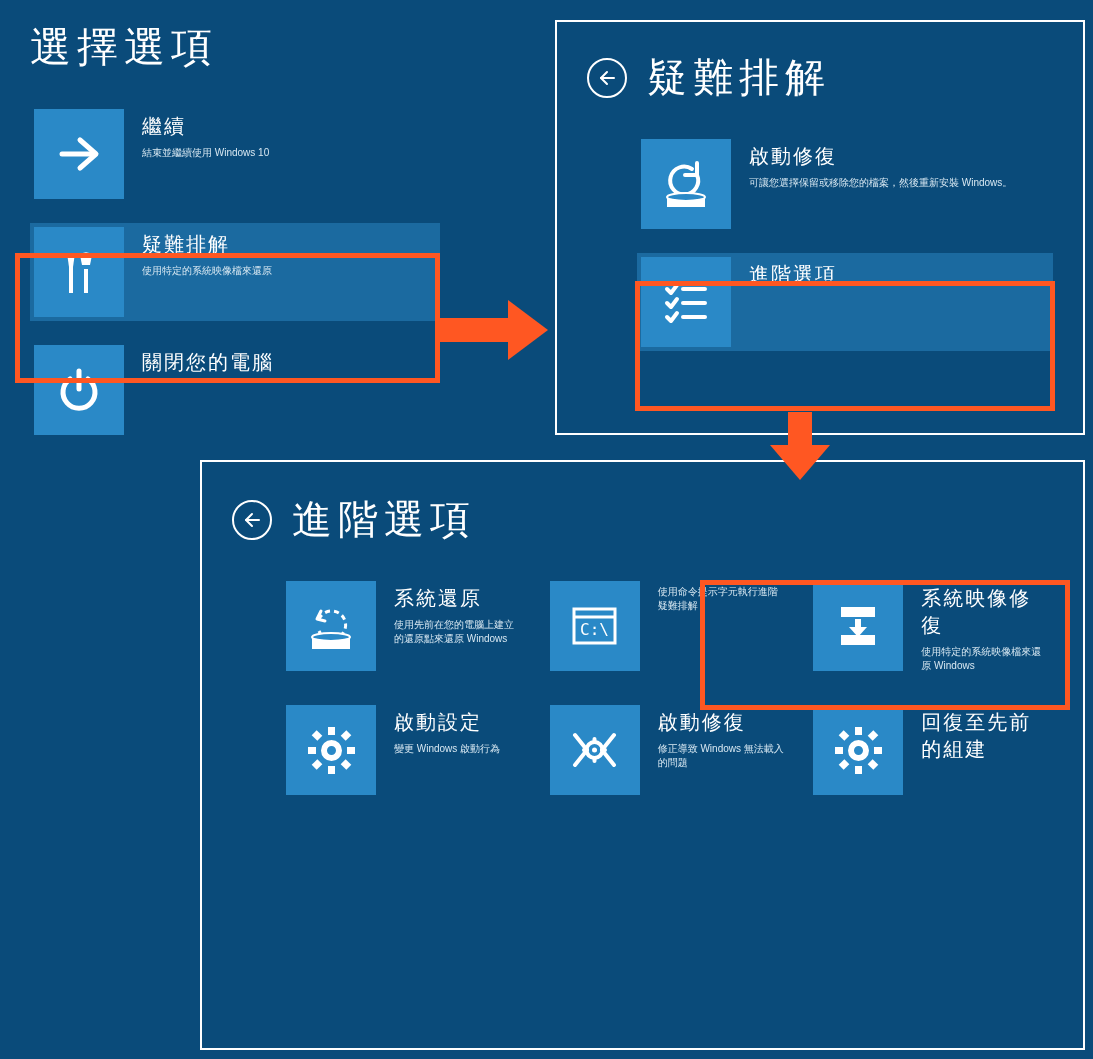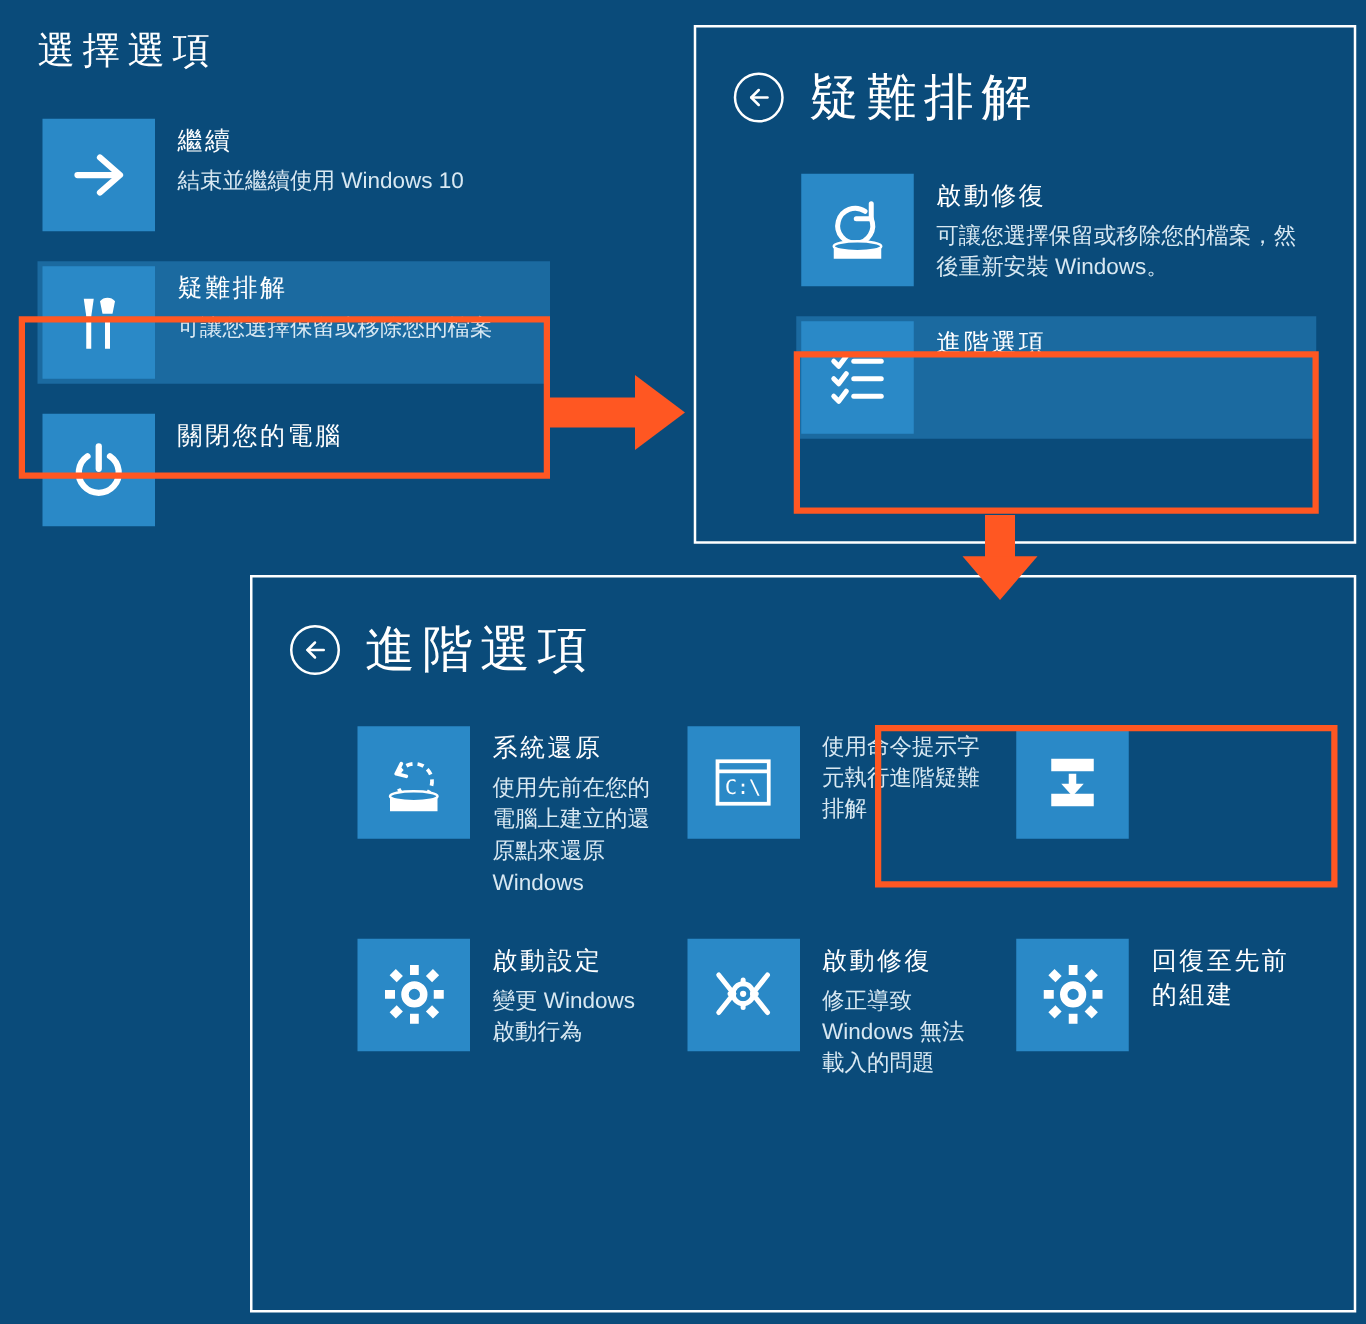--- a/index.html
+++ b/index.html
@@ -14,21 +14,21 @@
   }
 
   
   .panel1 {
     position: absolute;
     left: 30px;
     top: 20px;
     width: 410px;
   }
   .panel1-title {
-    font-size: 30px;
+    font-size: 41px;
     font-weight: 300;
     letter-spacing: 6px;
     margin-bottom: 30px;
   }
   .tile {
     display: flex;
     align-items: flex-start;
     gap: 18px;
     margin-bottom: 20px;
     padding: 4px;
@@ -43,21 +43,21 @@
     flex-shrink: 0;
   }
   .tile .text { padding-top: 4px; }
   .tile .text .title {
     font-size: 20px;
     font-weight: 400;
     margin-bottom: 6px;
     letter-spacing: 2px;
   }
   .tile .text .desc {
-    font-size: 18px;
+    font-size: 10px;
     color: #d8e8f2;
     line-height: 1.4;
   }
   .highlight-frame {
     position: absolute;
     border: 5px solid #ff5722;
     pointer-events: none;
   }
 
   
@@ -179,21 +179,21 @@
     <div class="icon-box">
       <svg width="50" height="50" viewBox="0 0 50 50" fill="#fff">
         <rect x="15" y="20" width="4" height="26"></rect>
         <polygon points="13,6 21,6 19,20 15,20"></polygon>
         <rect x="30" y="22" width="4" height="24"></rect>
         <path d="M26,8 a8 8 0 0 1 12 0 l-2 10 h-8 z" fill="#fff"></path>
       </svg>
     </div>
     <div class="text">
       <div class="title">疑難排解</div>
-      <div class="desc">可讓您選擇保留或移除您的檔案</div>
+      <div class="desc">使用特定的系統映像檔來還原</div>
     </div>
   </div>
 
   <div class="tile">
     <div class="icon-box">
       <svg width="50" height="50" viewBox="0 0 50 50" fill="none" stroke="#fff" stroke-width="5" stroke-linecap="round">
         <path d="M16,14 a16 16 0 1 0 18 0"></path>
         <line x1="25" y1="6" x2="25" y2="24"></line>
       </svg>
     </div>
@@ -292,20 +292,24 @@
     </div>
 
     <div class="tile">
       <div class="icon-box">
         <svg width="55" height="55" viewBox="0 0 55 55" fill="#fff">
           <rect x="10" y="8" width="34" height="10"></rect>
           <rect x="10" y="36" width="34" height="10"></rect>
           <rect x="24" y="20" width="6" height="10"></rect>
           <polygon points="18,28 36,28 27,38"></polygon>
         </svg>
+      </div>
+      <div class="text">
+        <div class="title">系統映像修復</div>
+        <div class="desc">使用特定的系統映像檔來還原 Windows</div>
       </div>
     </div>
 
     <div class="tile">
       <div class="icon-box">
         <svg width="55" height="55" viewBox="0 0 55 55" fill="#fff">
           <path d="M27.5 17a10.5 10.5 0 1 0 0 21 10.5 10.5 0 0 0 0-21zm0 15a4.5 4.5 0 1 1 0-9 4.5 4.5 0 0 1 0 9z"></path>
           <g>
             <rect x="24" y="4" width="7" height="8"></rect>
             <rect x="24" y="43" width="7" height="8"></rect>

